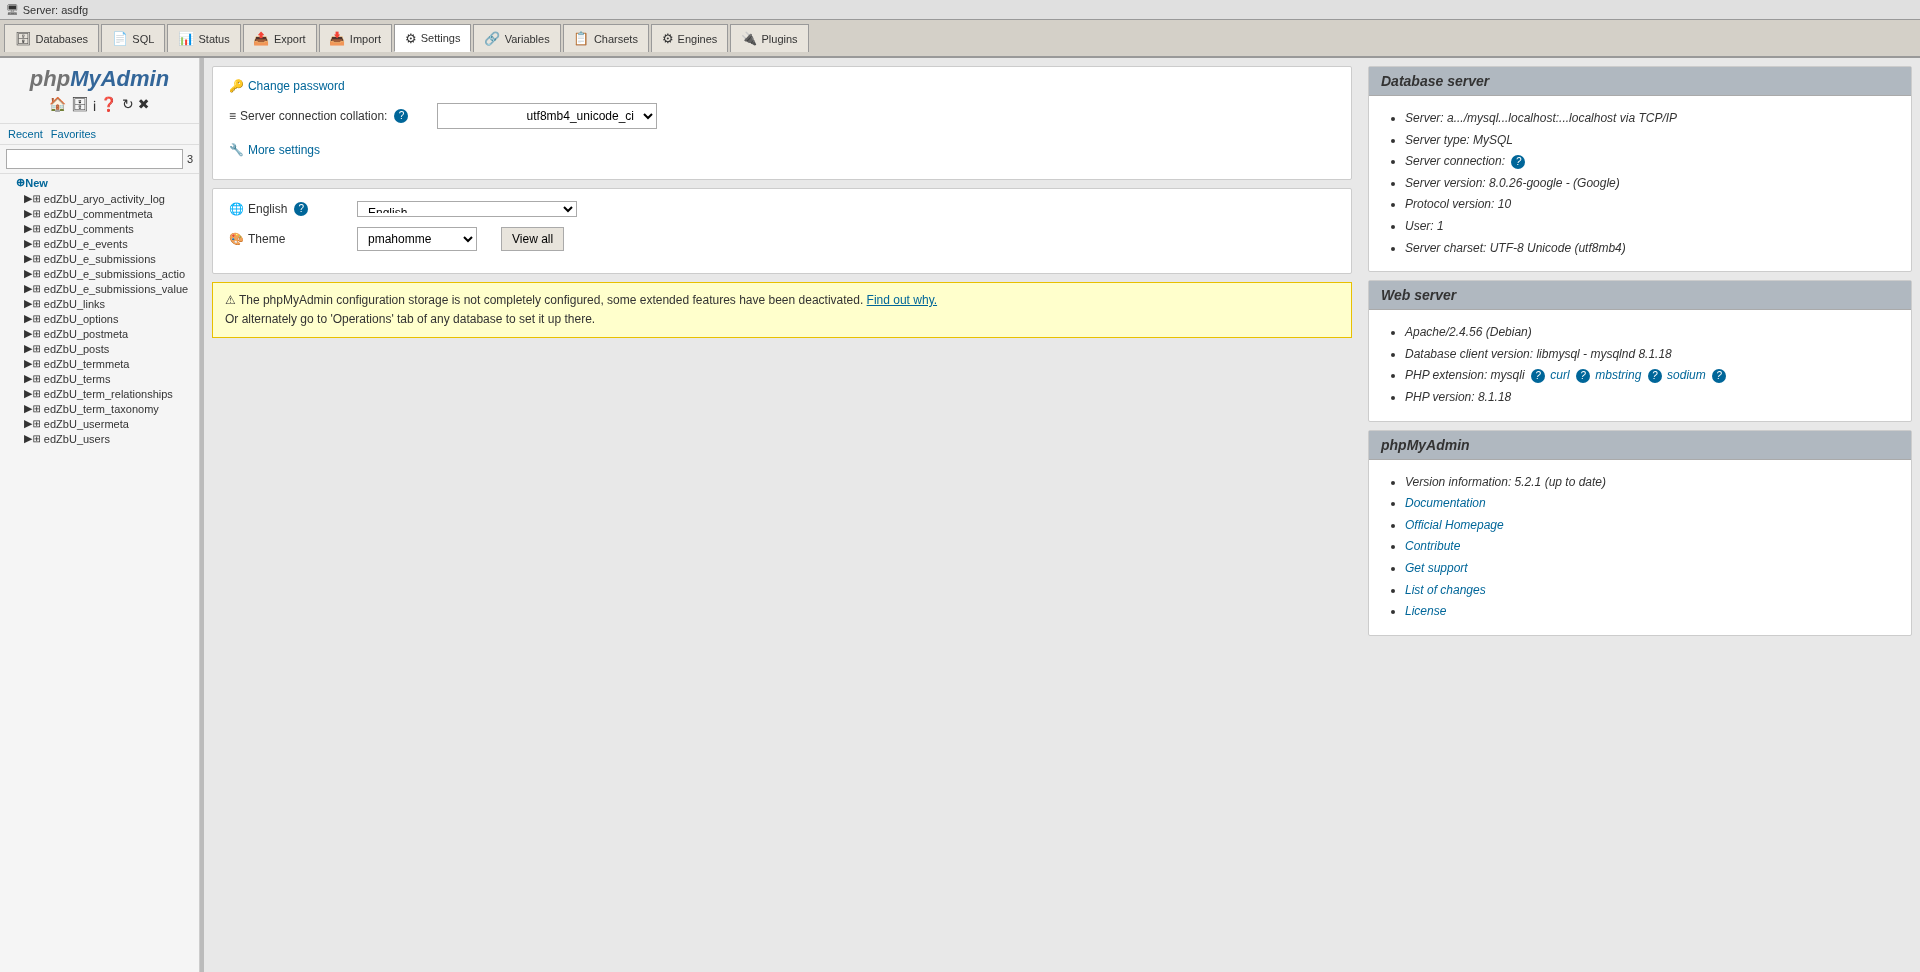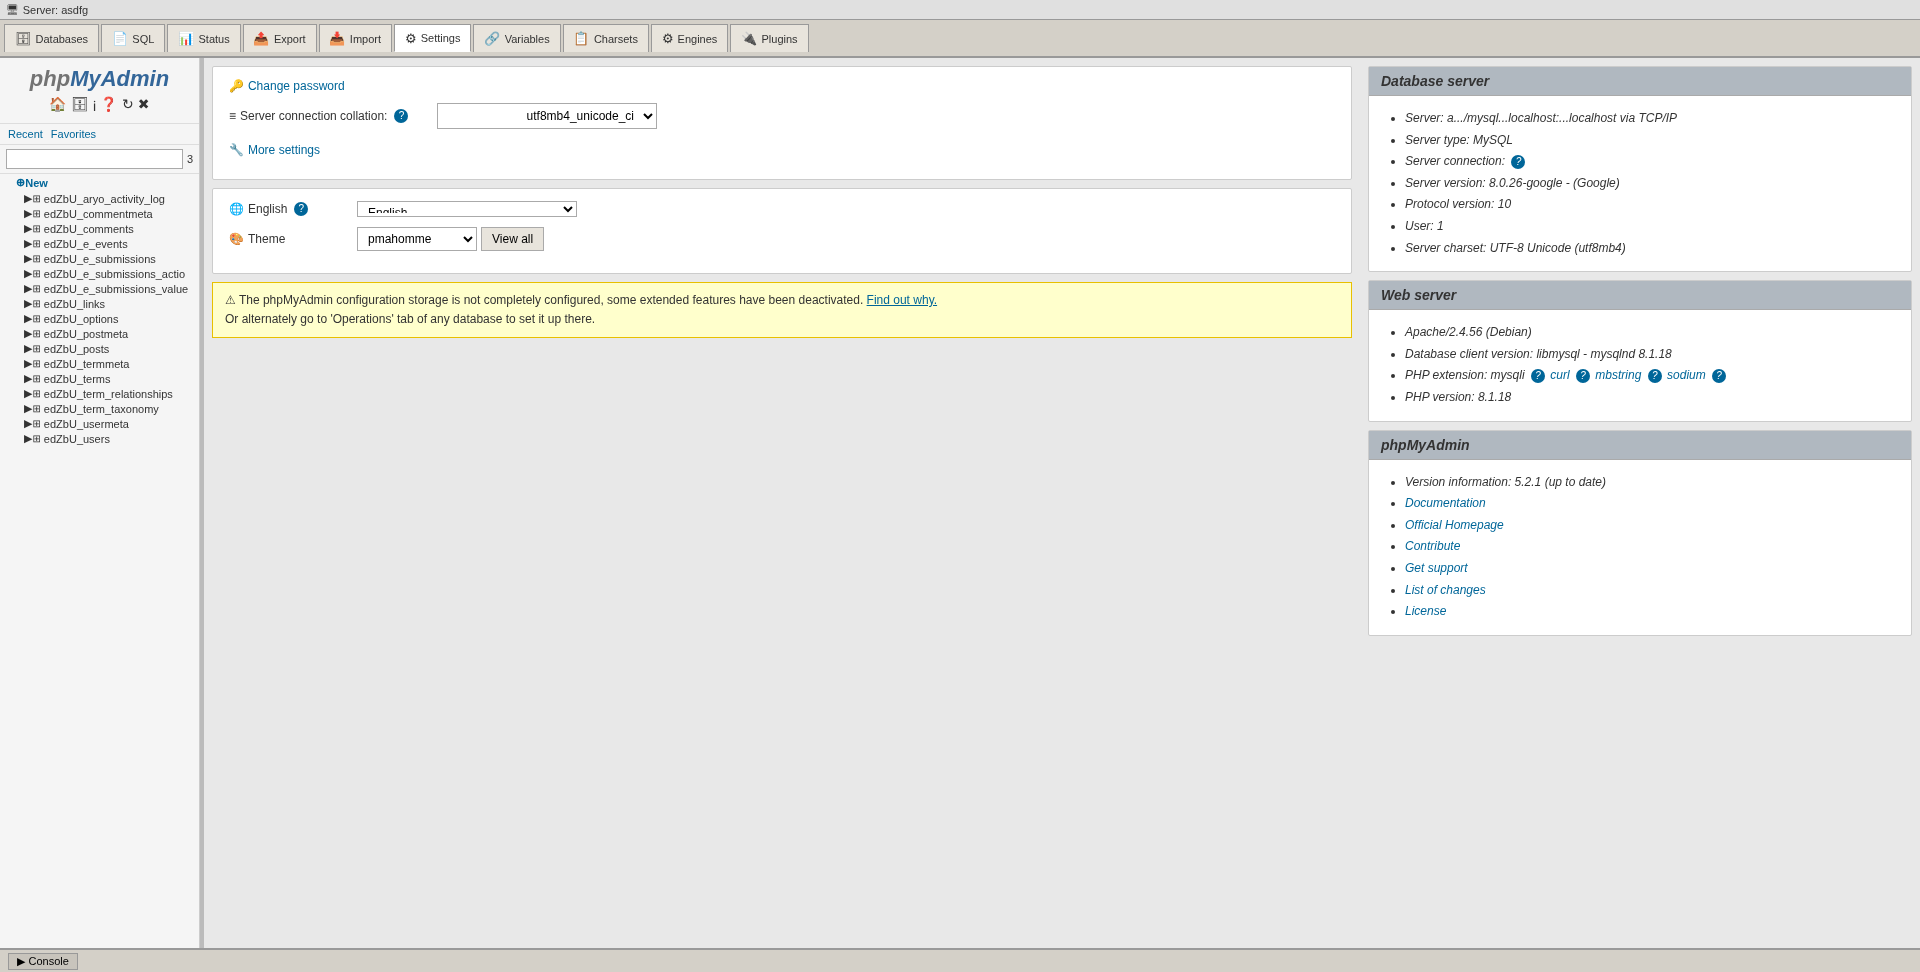--- a/index.html
+++ b/index.html
@@ -223,21 +223,21 @@
     .appearance-label {
       font-size: 12px;
       min-width: 120px;
       display: flex;
       align-items: center;
       gap: 4px;
     }
     .theme-select-wrap {
       display: flex;
       align-items: flex-end;
-      gap: 4px;
+      gap: 24px;
     }
     .theme-select {
       border: 1px solid #aaa;
       padding: 3px 6px;
       font-size: 12px;
       background: white;
       min-width: 120px;
       height: 24px;
     }
     .view-all-btn {
@@ -655,19 +655,13 @@
             </li>
             <li>
               <a href="#">License</a>
             </li>
           </ul>
         </div>
       </div>
     </div>
   </div>
 
-  <div class="console-bar">
-    <button class="console-btn">
-      <span>▶ </span>
-      <span>Console</span>
-    </button>
-  </div>
 </div>
 
 </body></html>

